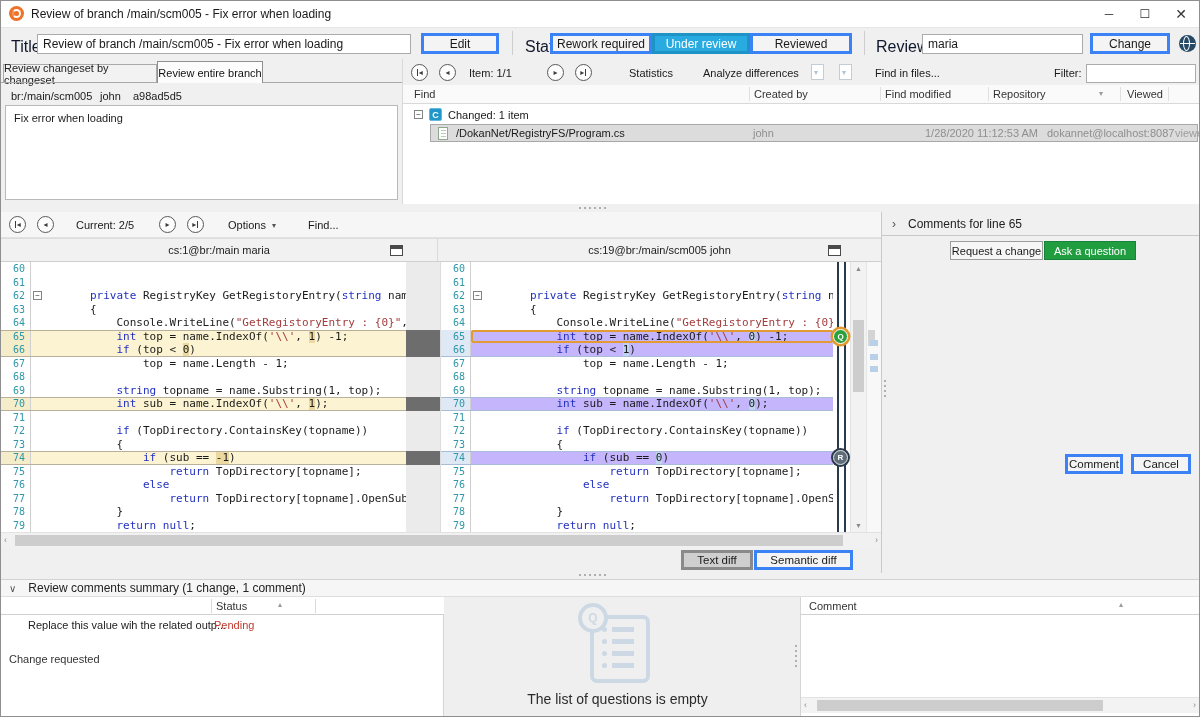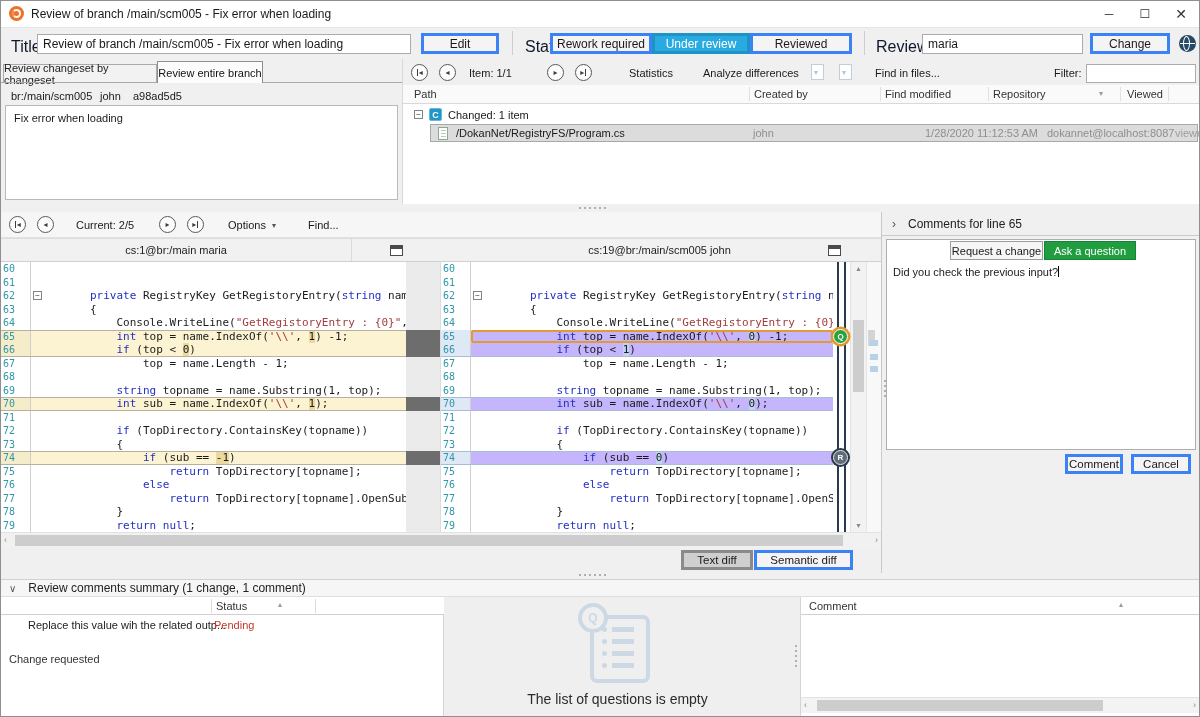--- a/index.html
+++ b/index.html
@@ -55,22 +55,22 @@
   #pane-headers{position:absolute;left:0;top:237px;width:880px;height:24px;background:#f1f1f1;border-top:1px solid #dcdcdc;
       border-bottom:1px solid #cfcfcf;box-sizing:border-box;font-size:11px;color:#222;}
   .winicon{position:absolute;width:13px;height:11px;border:1px solid #4a4a4a;box-sizing:border-box;background:#fff;}
   .winicon::before{content:"";position:absolute;left:0;right:0;top:0;height:3px;background:#4a4a4a;}
 
   #code-region{position:absolute;left:0;top:261px;width:880px;height:270px;display:flex;background:#fff;}
   .pane{display:flex;flex-direction:column;}
   #pane-l{width:405px;}
   #pane-r{width:392px;}
   .cl{position:relative;height:13.5px;display:flex;flex:0 0 13.5px;}
-  .ln{width:30px;flex:0 0 30px;font-family:"DejaVu Sans Mono",monospace;font-size:10px;color:#2e97a8;text-align:center;
-      padding-right:13px;border-right:1px solid #cfcfcf;background:#fff;box-sizing:border-box;line-height:13.5px;}
+  .ln{width:30px;flex:0 0 30px;font-family:"DejaVu Sans Mono",monospace;font-size:10px;color:#2e97a8;text-align:right;
+      padding-right:5px;border-right:1px solid #cfcfcf;background:#fff;box-sizing:border-box;line-height:13.5px;}
   .cc{flex:1;font-family:"DejaVu Sans Mono",monospace;font-size:11px;line-height:13.5px;white-space:pre;
       padding-left:6px;position:relative;overflow:hidden;color:#1a1a1a;}
   .pane-l .cl.hl .cc{background:#fbf3d2;} .pane-l .cl.hl .ln{background:#f5edca;}
   .pane-r .cl.hl .cc{background:#c4b5fd;} .pane-r .cl.hl .ln{background:#dfe9f6;}
   .tk-k{color:#2230c0;} .tk-s{color:#a33c3c;} .tk-t{color:#1a1a1a;}
   .pane-l .tk-d{background:#ecd9a0;} .pane-r .tk-d{background:#bfd4ee;}
   .cl.bt::before{content:"";position:absolute;left:0;right:0;top:0;height:1px;background:#b8b09a;z-index:2;}
   .cl.bb::after{content:"";position:absolute;left:0;right:0;bottom:0;height:1px;background:#b8b09a;z-index:2;}
   .pane-r .cl.bt::before,.pane-r .cl.bb::after{background:#a9bdd6;}
   .cl.sel .cc{outline:2px solid #e29a35;outline-offset:-2px;border-radius:2px;}
@@ -183,21 +183,21 @@
   <div class="abs sm" style="left:628px;top:66px;">Statistics</div>
   <div class="abs sm" style="left:702px;top:66px;">Analyze differences</div>
   <div class="docicon" style="left:810px;top:63px;"></div>
   <div class="docicon" style="left:838px;top:63px;"></div>
   <div class="abs sm" style="left:874px;top:66px;">Find in files...</div>
   <div class="abs sm" style="left:1053px;top:66px;">Filter:</div>
   <input class="txt sm" style="left: 1085px; top: 63px; width: 110px; height: 19px; font-size: 11px;" value="">
 
   <div id="filetable-bg"></div>
   <div class="abs" style="left:402px;top:84px;width:796px;height:19px;background:#fafafa;border-bottom:1px solid #d9d9d9;box-sizing:border-box;">
-    <div class="col-h" style="left:11px;">Path</div>
+    <div class="col-h" style="left:11px;">Find</div>
     <div class="col-h" style="left:351px;">Created by</div>
     <div class="col-h" style="left:482px;">Find modified</div>
     <div class="col-h" style="left:590px;">Repository</div>
     <div class="abs sort" style="left:696px;top:4px;">▾</div>
     <div class="col-h" style="left:724px;">Viewed</div>
     <div class="col-div" style="left:346px;"></div>
     <div class="col-div" style="left:477px;"></div>
     <div class="col-div" style="left:585px;"></div>
     <div class="col-div" style="left:717px;"></div>
     <div class="col-div" style="left:765px;"></div>
@@ -240,21 +240,21 @@
     <div class="cnav" style="left:186px;top:4px;">
         <span class="tri">▸</span>
         <span class="bar"></span>
       </div>
     <div class="abs sm" style="left:227px;top:7px;">Options</div>
     <div class="abs" style="left:271px;top:9px;font-size:8px;color:#555;">▾</div>
     <div class="abs sm" style="left:307px;top:7px;">Find...</div>
   </div>
 
   <div id="pane-headers">
-    <div class="abs" style="left:0;top:0;width:351px;height:100%;display:flex;align-items:center;justify-content:center;border-right:1px solid #dadada;box-sizing:border-box;">
+    <div class="abs" style="left:0;top:0;width:437px;height:100%;display:flex;align-items:center;justify-content:center;border-right:1px solid #dadada;box-sizing:border-box;">
       <span>cs:1@br:/main maria</span>
     </div>
     <div class="winicon" style="left:389px;top:6px;"></div>
     <div class="abs" style="left:437px;top:0;width:443px;height:100%;display:flex;align-items:center;justify-content:center;">
       <span>cs:19@br:/main/scm005 john</span>
     </div>
     <div class="winicon" style="left:827px;top:6px;"></div>
   </div>
 
   <div id="code-region">
@@ -473,25 +473,20 @@
   <div id="comments-panel">
     <div id="cp-header">
       <span style="margin-left:10px;color:#555;">›</span>
       <span style="margin-left:12px;">Comments for line 65</span>
     </div>
     <div class="dotsv" style="left:2px;top:168px;">
       <div class="dot"></div>
         <div class="dot"></div>
         <div class="dot"></div>
         <div class="dot"></div>
-    </div>
-    <div id="cp-box">
-      <div class="sm" style="position:absolute;left:6px;top:26px;color:#1a1a1a;">
-        <span>Did you check the previous input?</span><span id="caret"></span>
-      </div>
     </div>
     <div class="cp-btn" style="left:68px;top:29px;width:93px;background:#f6f6f6;border:1px solid #9c9c9c;z-index:4;">Request a change</div>
     <div class="cp-btn" style="left:162px;top:29px;width:92px;background:#1f9d3f;border:1px solid #17823a;color:#fff;z-index:4;">Ask a question</div>
     <div class="btn" style="left:183px;top:242px;width:58px;height:20px;font-size:11.5px;">Comment</div>
     <div class="btn" style="left:249px;top:242px;width:60px;height:20px;font-size:11.5px;">Cancel</div>
   </div>
 
   <div class="dotsh" style="left:578px;top:573px;">
     <div class="dot"></div>
       <div class="dot"></div>

